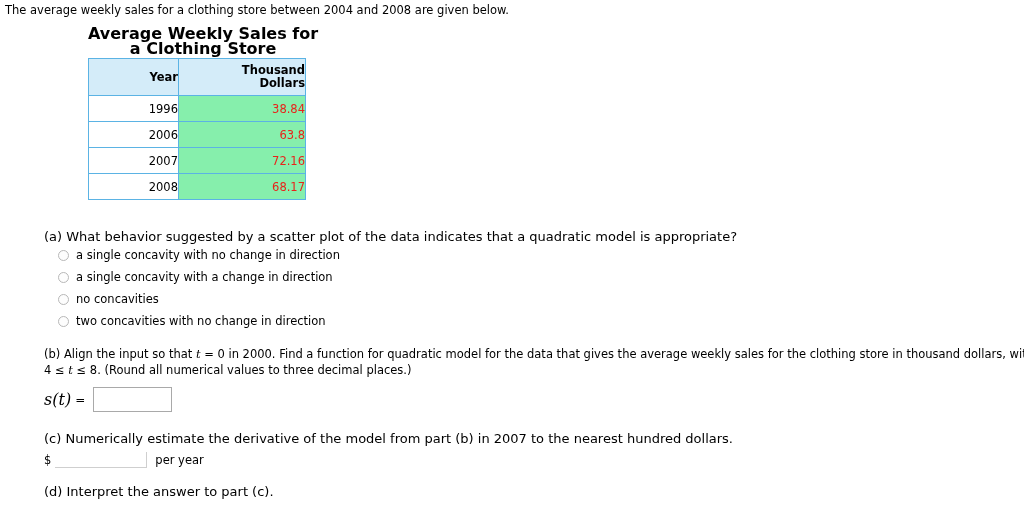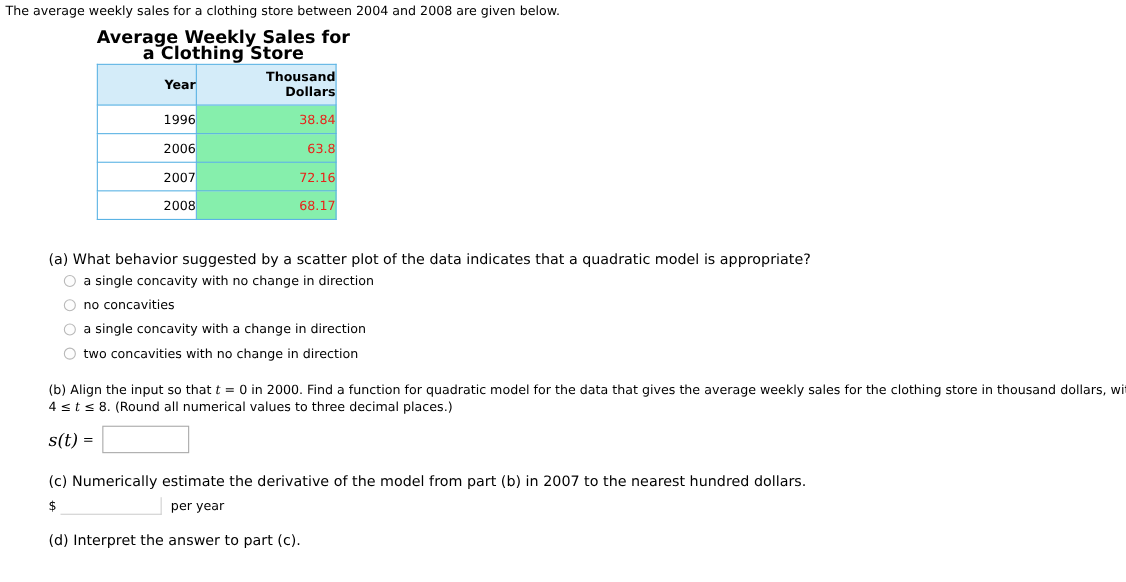--- a/index.html
+++ b/index.html
@@ -237,25 +237,25 @@
 
 <div class="q-block" id="part-a">
   <div class="q-label">(a) What behavior suggested by a scatter plot of the data indicates that a quadratic model is appropriate?</div>
 
   <div class="option-row">
     <span class="radio"></span>
     <span class="option-text">a single concavity with no change in direction</span>
   </div>
   <div class="option-row">
     <span class="radio"></span>
+    <span class="option-text">a single concavity with a change in direction</span>
+  </div>
+  <div class="option-row">
+    <span class="radio"></span>
     <span class="option-text">no concavities</span>
-  </div>
-  <div class="option-row">
-    <span class="radio"></span>
-    <span class="option-text">a single concavity with a change in direction</span>
   </div>
   <div class="option-row">
     <span class="radio"></span>
     <span class="option-text">two concavities with no change in direction</span>
   </div>
 </div>
 
 <div class="q-block" id="part-b">
   <div class="line1">
     <span>(b) Align the input so that</span>

